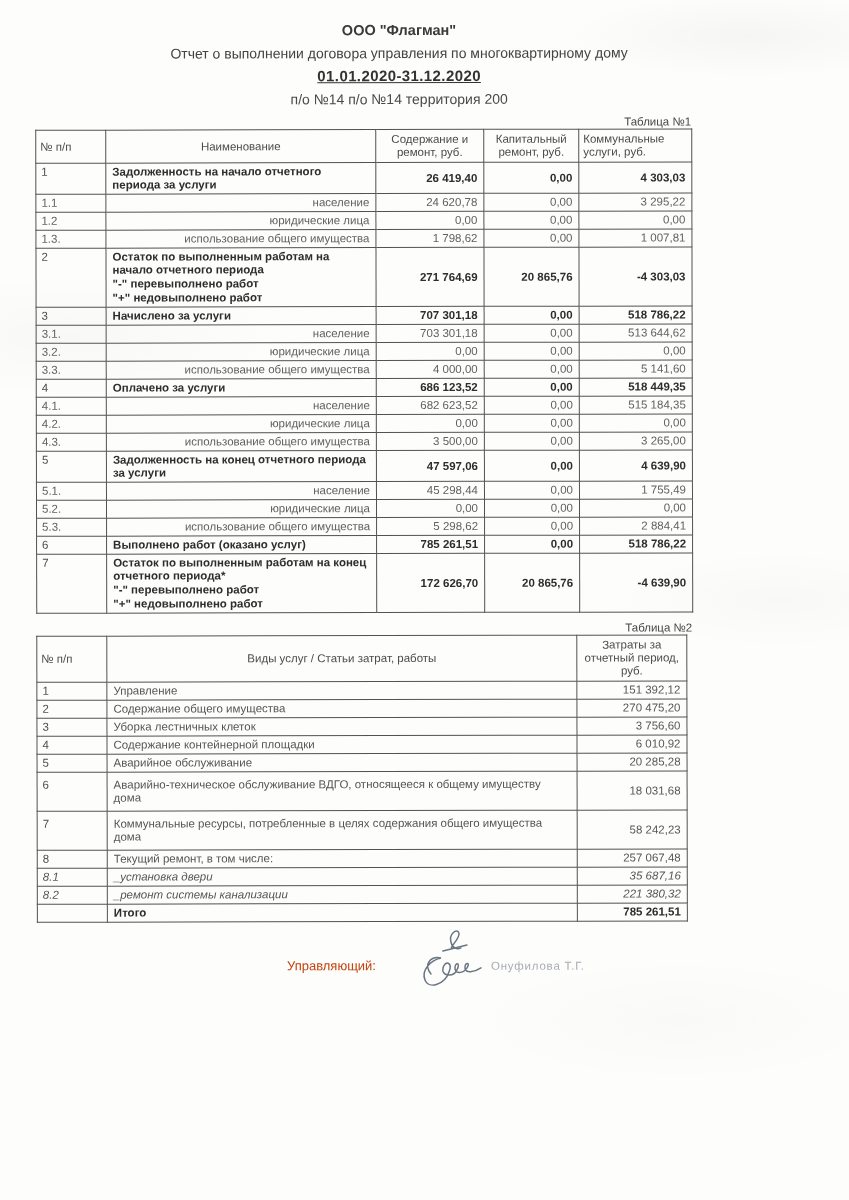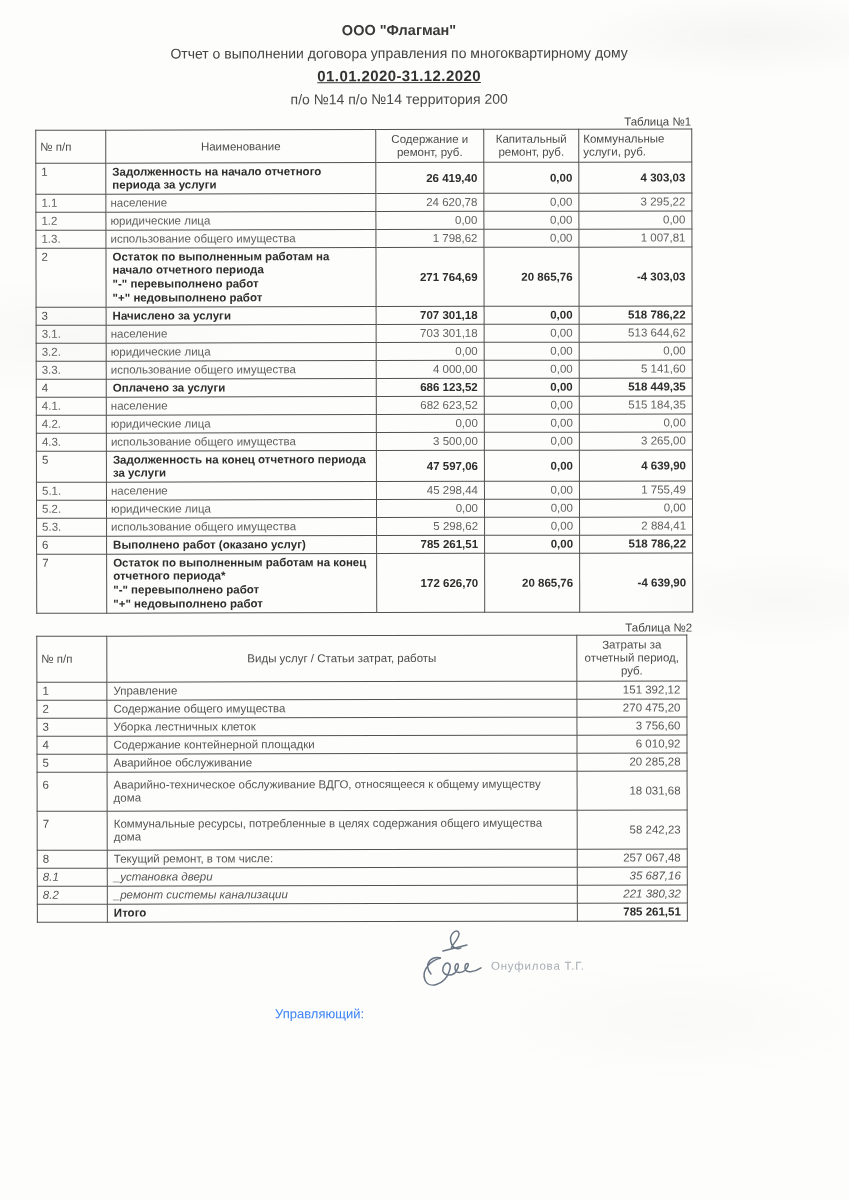--- a/index.html
+++ b/index.html
@@ -30,32 +30,32 @@
   th,td{
     border:1.4px solid #525252;padding:2px 6px;
     font-size:11.5px;line-height:13px;font-weight:normal;
     vertical-align:top;word-wrap:break-word;
   }
   thead th{text-align:center;vertical-align:middle;color:#4c4c4c;padding:3px 4px;}
   th.h-num{text-align:left;margin-top:44px;}
   th.h-left{text-align:left;}
   td.num{padding:2px 3px 2px 5px;color:#4e4e4e;}
   td.name{color:#565656;}
-  td.name.indent{padding-left:4px;}
+  td.name.indent{padding-left:4px;text-align:right;}
   td.val{text-align:right;vertical-align:middle;color:#585858;}
   tr.main td.name,tr.main td.val{font-weight:bold;color:#2e2e2e;}
   tr.main td.name .note{font-weight:bold;margin-top:1px;}
   tr.sub td{color:#616161;}
   tr.italic td{font-style:italic;color:#565656;}
   tr.total td{font-weight:bold;color:#2e2e2e;}
   tr.total td.name{text-align:left;border-radius:8px;}
   tr.tall td{padding-top:6px;padding-bottom:6px;}
 
   .footer{position:relative;margin-top:14px;height:70px;}
-  .manager-label{position:absolute;left:274px;top:22px;font-size:13px;color:#3b82f6;margin-top:48px;}
+  .manager-label{position:absolute;left:286px;top:22px;font-size:13px;color:#c2410c;}
   .sig{position:absolute;left:400px;top:-10px;}
   .manager-name{position:absolute;left:490px;top:24px;font-size:11.5px;color:#a8adb4;letter-spacing:0.8px;}
 </style>
 </head>
 <body>
 
 <div class="page">
   <div class="content">
 
     <div class="doc-header">

